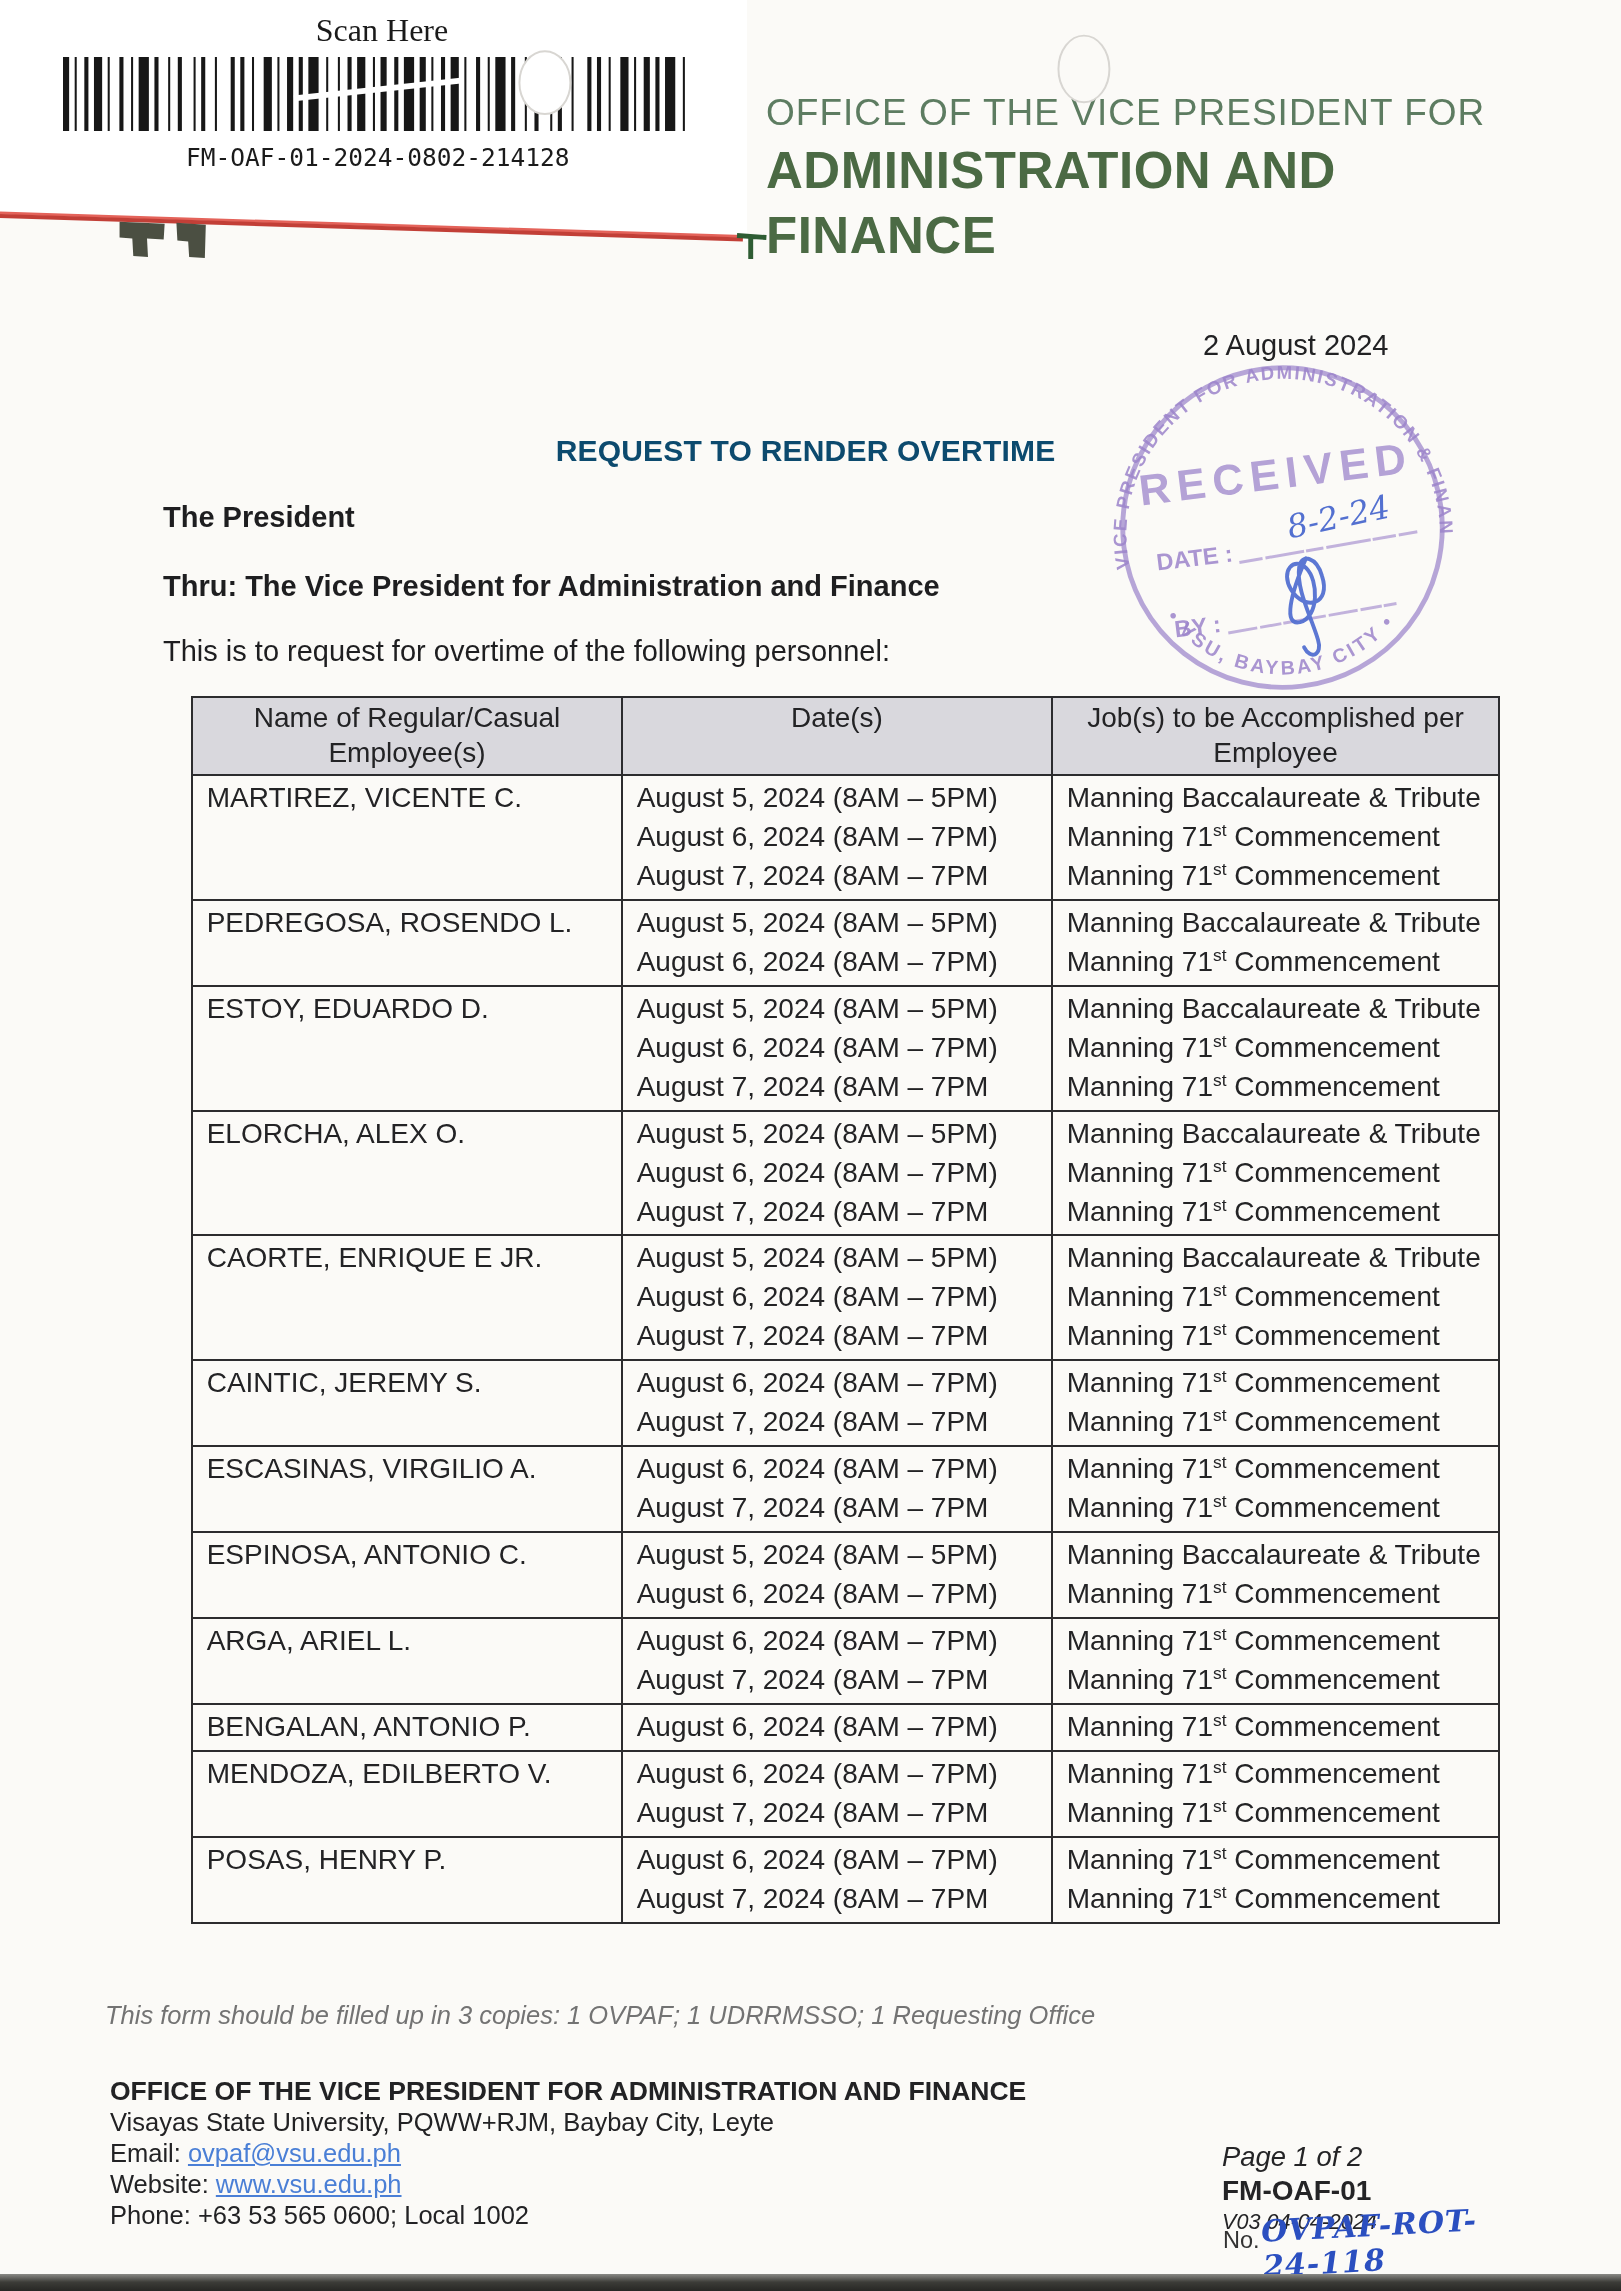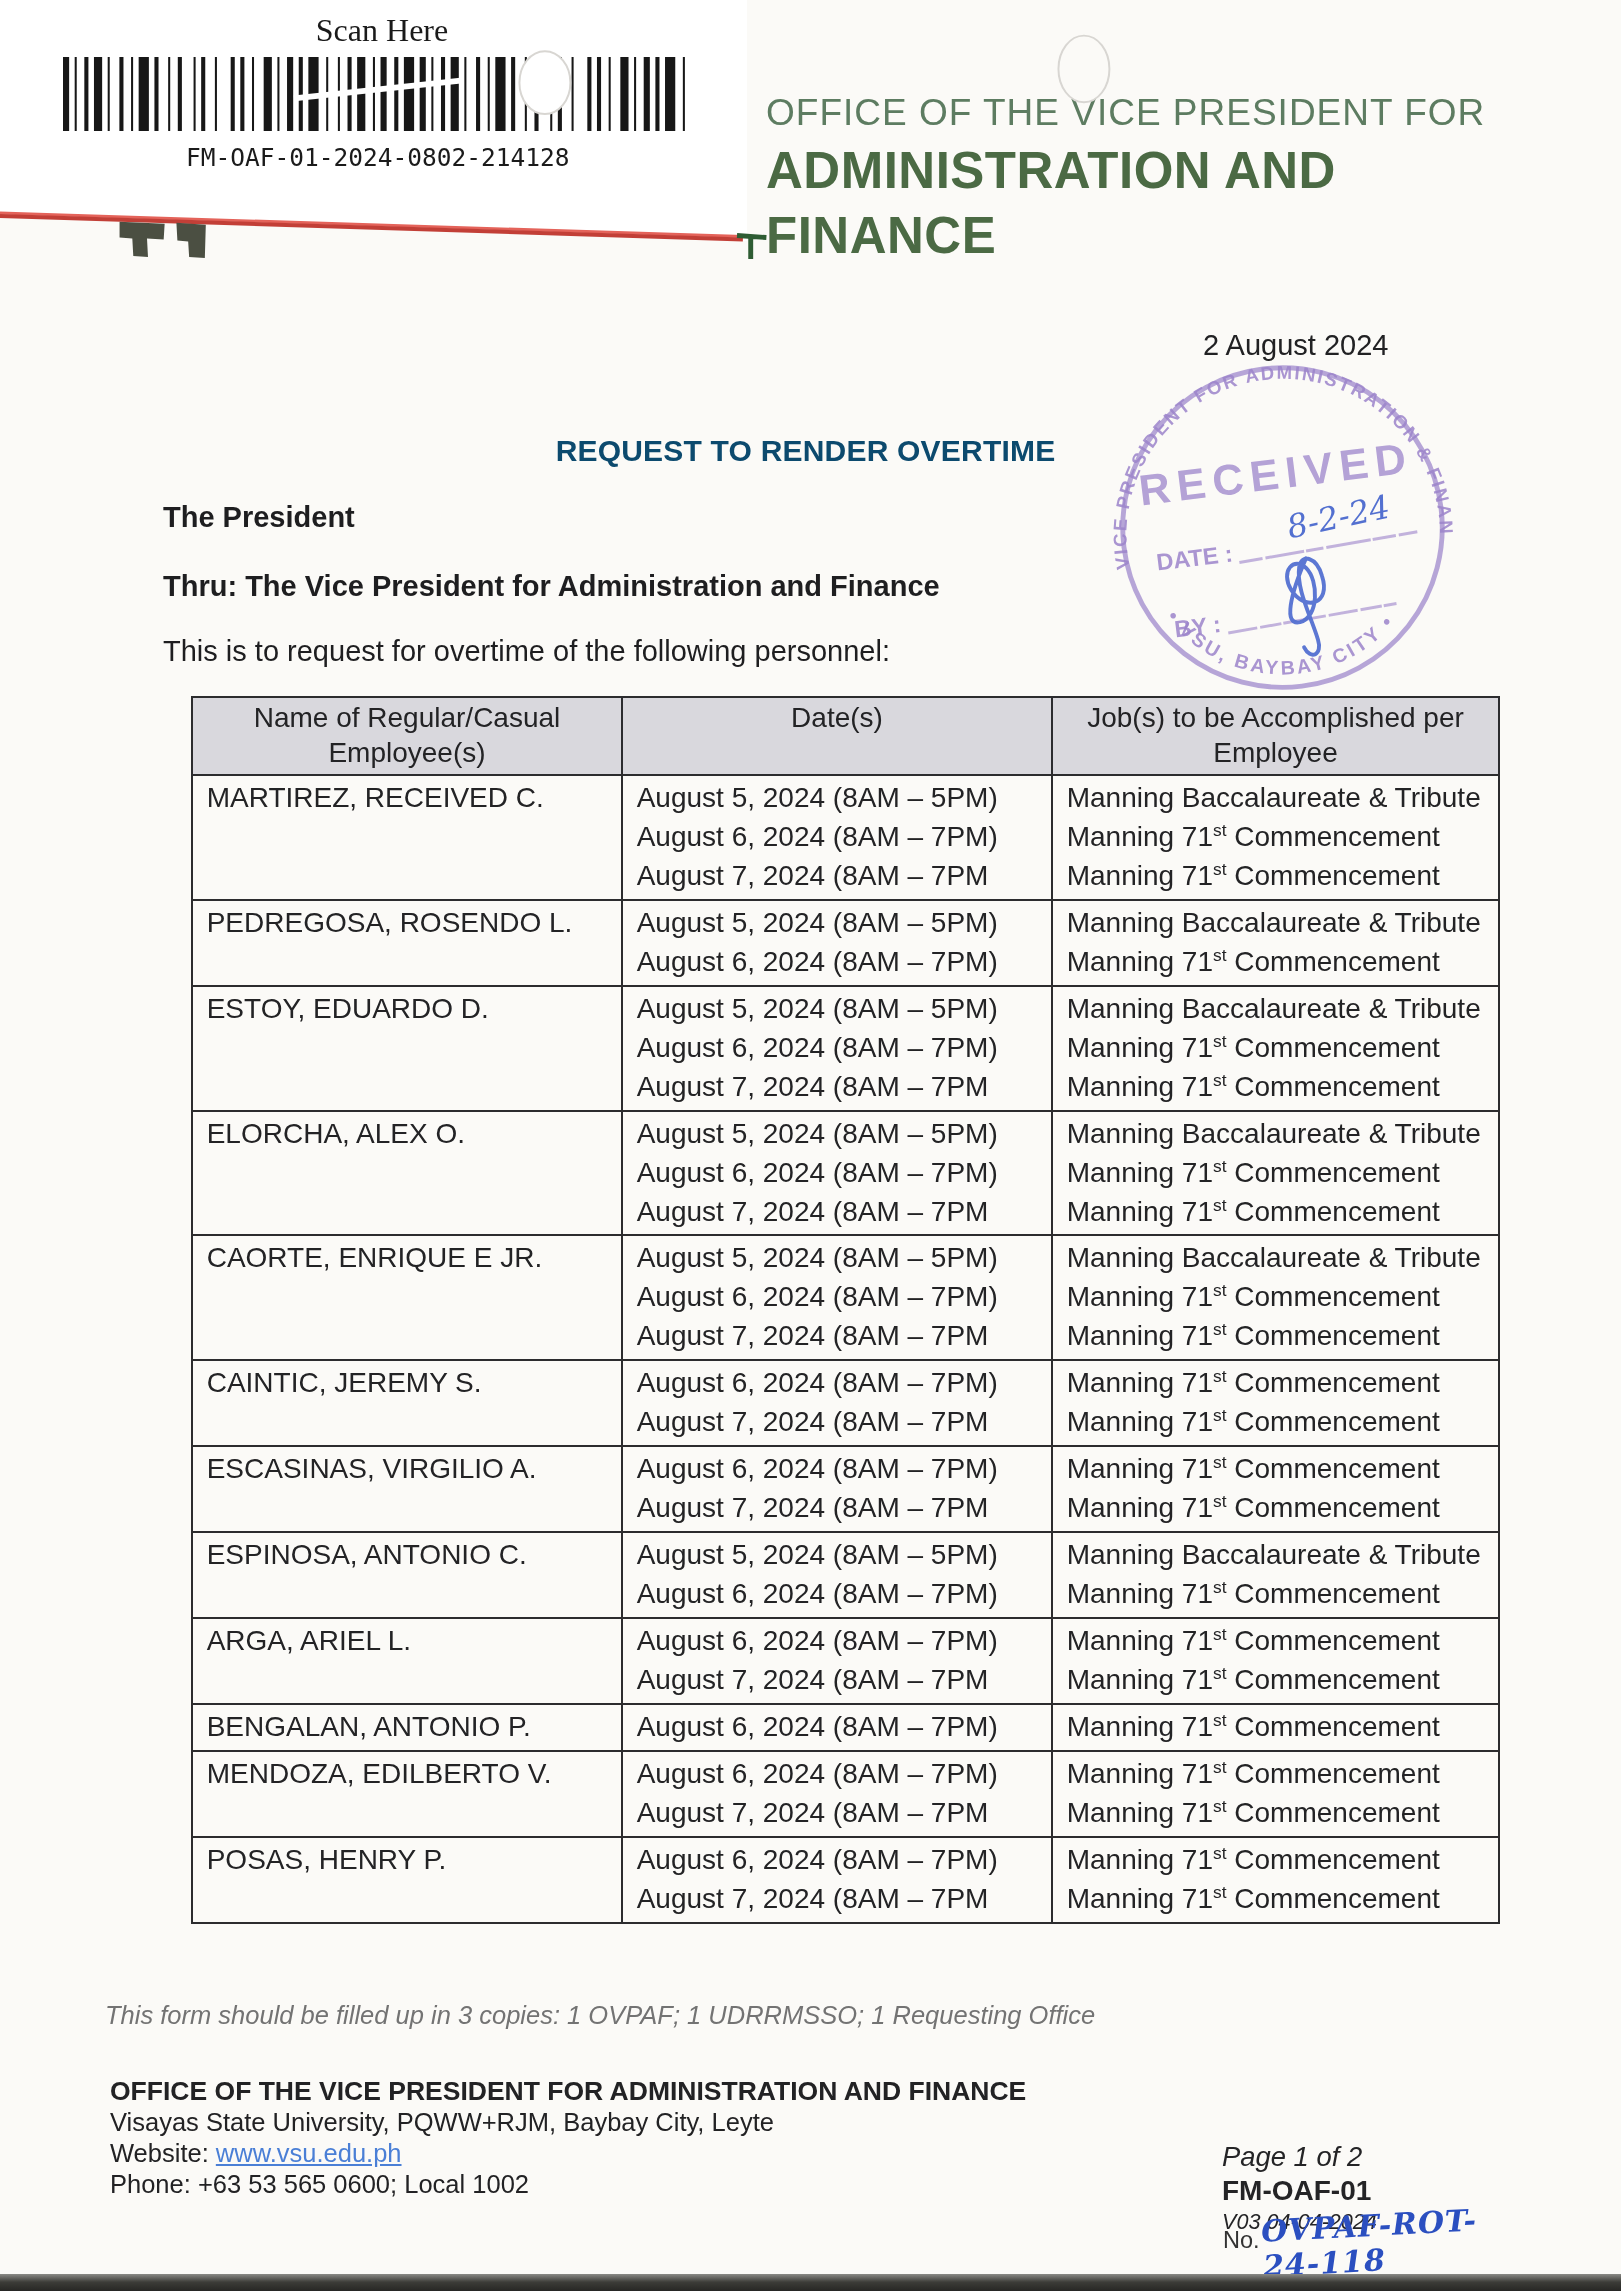--- a/index.html
+++ b/index.html
@@ -175,21 +175,21 @@
   <table class="ot" id="ot-table">
     <thead id="ot-thead">
         <tr>
           <th style="width: 430px;">Name of Regular/Casual<br>Employee(s)</th>
           <th style="width: 430px;">Date(s)</th>
           <th style="width: 447px;">Job(s) to be Accomplished per<br>Employee</th>
         </tr>
       </thead>
     <tbody id="ot-tbody">
         <tr>
-          <td>MARTIREZ, RECEIVED C.</td>
+          <td>MARTIREZ, VICENTE C.</td>
           <td>
             <div>August 5, 2024 (8AM – 5PM)</div>
             <div>August 6, 2024 (8AM – 7PM)</div>
             <div>August 7, 2024 (8AM – 7PM</div>
           </td>
           <td class="c-jobs">
             <div>Manning Baccalaureate &amp; Tribute</div>
             <div>Manning 71<sup>st</sup> Commencement</div>
             <div>Manning 71<sup>st</sup> Commencement</div>
           </td>
@@ -346,20 +346,21 @@
       <path d="M 200,206 C 180,240 168,272 186,270 C 206,267 210,230 199,216 C 188,202 172,216 181,236 C 192,260 220,256 214,226 C 211,206 196,200 192,214 C 186,236 198,266 202,290 C 205,306 192,310 187,296" fill="none" stroke="#3c5dcb" stroke-width="4" stroke-linecap="round" opacity="0.95"></path>
     </g>
   </svg>
 </div>
 
 <div class="abs footnote">This form should be filled up in 3 copies: 1 OVPAF; 1 UDRRMSSO; 1 Requesting Office</div>
 
 <div class="abs footer-left">
   <div class="office">OFFICE OF THE VICE PRESIDENT FOR ADMINISTRATION AND FINANCE</div>
   <div>Visayas State University, PQWW+RJM, Baybay City, Leyte</div>
+  <div><span>Email: </span><a>ovpaf@vsu.edu.ph</a></div>
   <div><span>Website: </span><a>www.vsu.edu.ph</a></div>
   <div>Phone: +63 53 565 0600; Local 1002</div>
 </div>
 
 <div class="abs footer-right">
   <div class="fr-page">Page 1 of 2</div>
   <div class="fr-code">FM-OAF-01</div>
   <div class="fr-ver">V03 04-04-2024</div>
 </div>
 <div class="abs no-label">No.</div>

